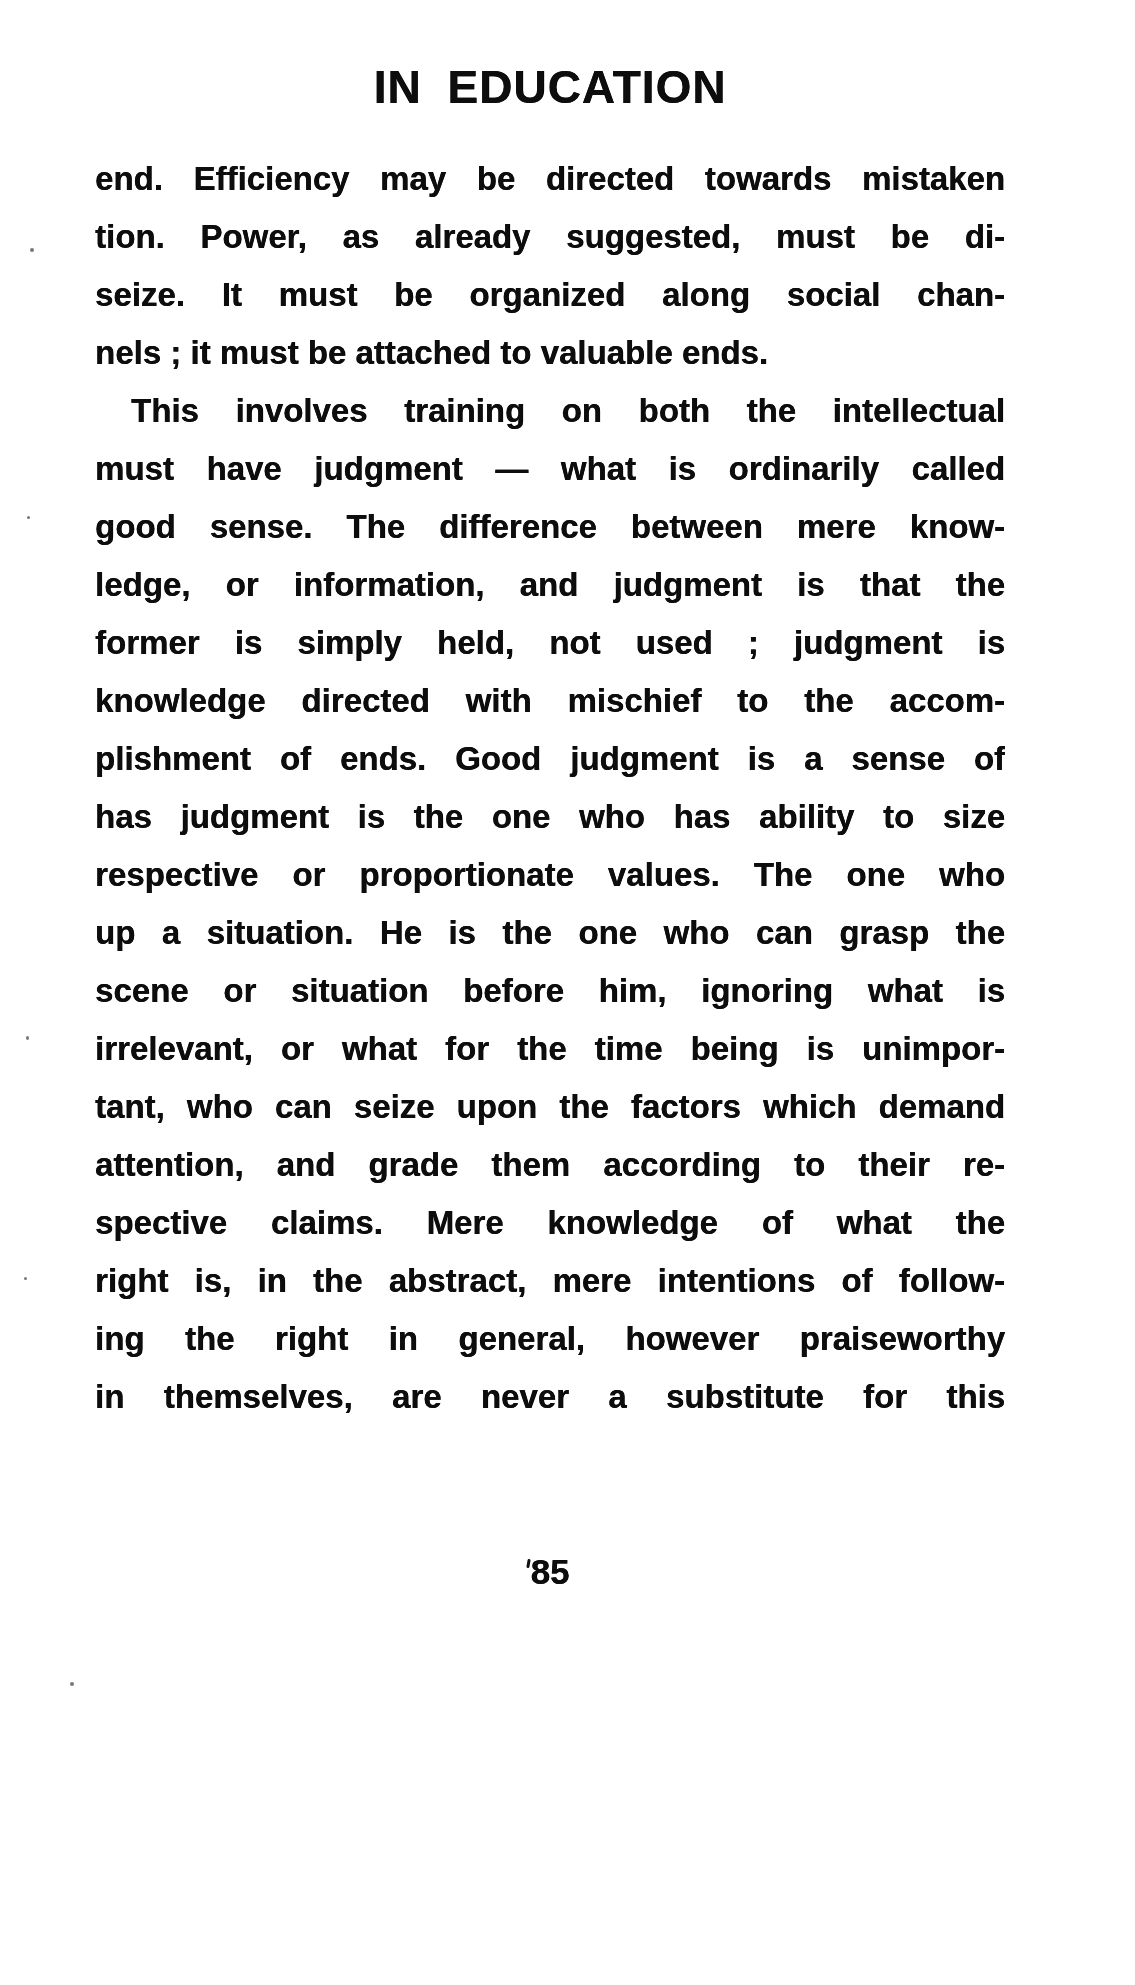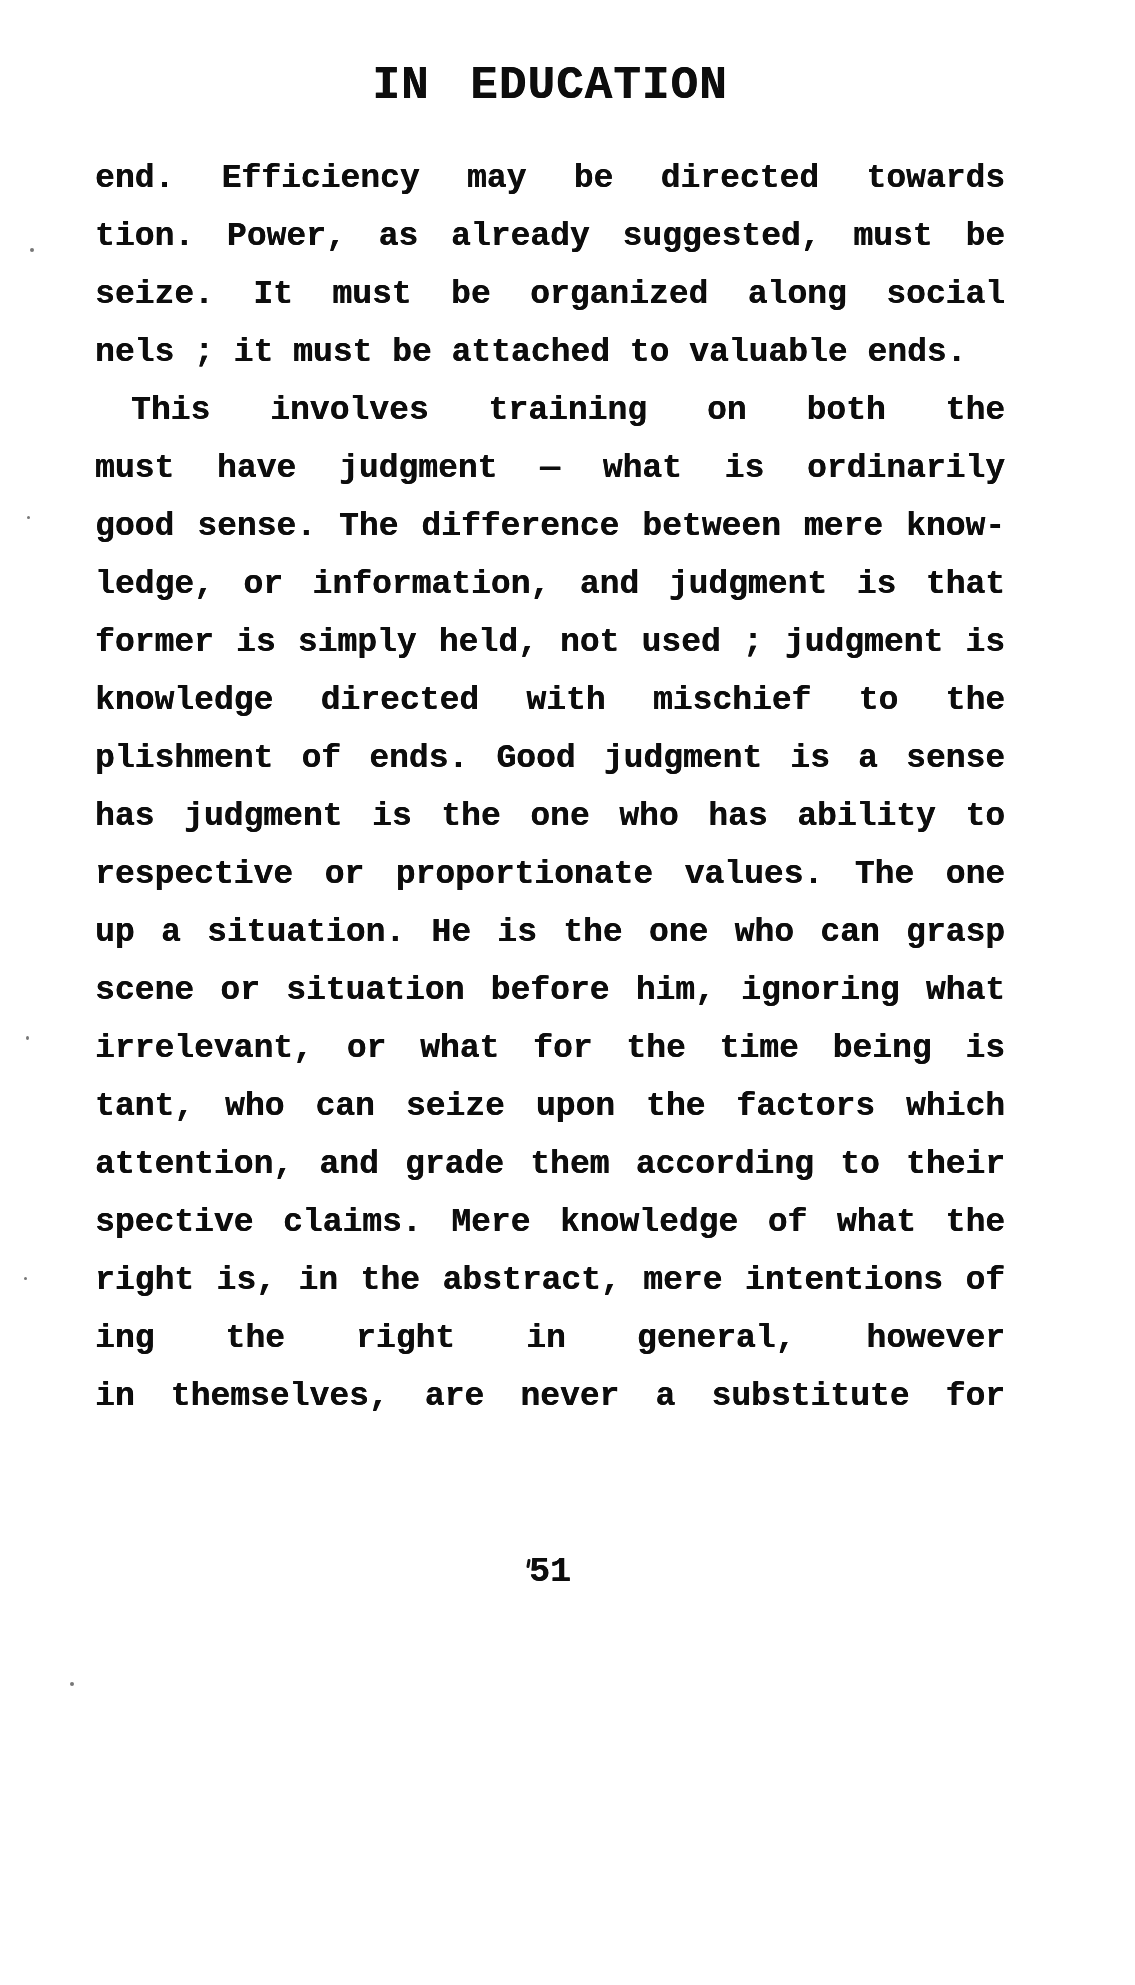--- a/index.html
+++ b/index.html
@@ -2,21 +2,21 @@
 <html><head>
 <meta charset="utf-8">
 <style>
   html, body { margin: 0; padding: 0; background: #ffffff; }
   .page {
     position: relative;
     width: 1135px;
     height: 1911px;
     background: #ffffff;
     overflow: hidden;
-    font-family: Liberation Mono, monospace;
+    font-family: Liberation Sans, sans-serif;
     color: #0d0d0d;
   }
   .header {
     position: absolute;
     top: 60px;
     left: 95px;
     width: 910px;
     text-align: center;
     font-size: 46px;
     font-weight: 700;
@@ -97,21 +97,21 @@
     <div class="line">scene or situation before him, ignoring what is</div>
     <div class="line">irrelevant, or what for the time being is unimpor-</div>
     <div class="line">tant, who can seize upon the factors which demand</div>
     <div class="line">attention, and grade them according to their re-</div>
     <div class="line">spective claims. Mere knowledge of what the</div>
     <div class="line">right is, in the abstract, mere intentions of follow-</div>
     <div class="line">ing the right in general, however praiseworthy</div>
     <div class="line">in themselves, are never a substitute for this</div>
   </div>
 
-  <div class="pagenum">51</div>
+  <div class="pagenum">85</div>
   <div class="tickmark" style="left:527px; top:1559px; width:3px; height:9px;"></div>
 
   <div class="speck" style="left:30px; top:248px; width:4px; height:4px;"></div>
   <div class="speck" style="left:27px; top:516px; width:3px; height:3px;"></div>
   <div class="speck" style="left:26px; top:1036px; width:3px; height:4px;"></div>
   <div class="speck" style="left:24px; top:1277px; width:3px; height:3px;"></div>
   <div class="speck" style="left:70px; top:1682px; width:4px; height:4px;"></div>
   <div class="speck" style="left:14px; top:1966px; width:5px; height:4px;"></div>
 
   <svg class="watermark-svg" width="1135" height="52" viewBox="0 0 1135 52">

